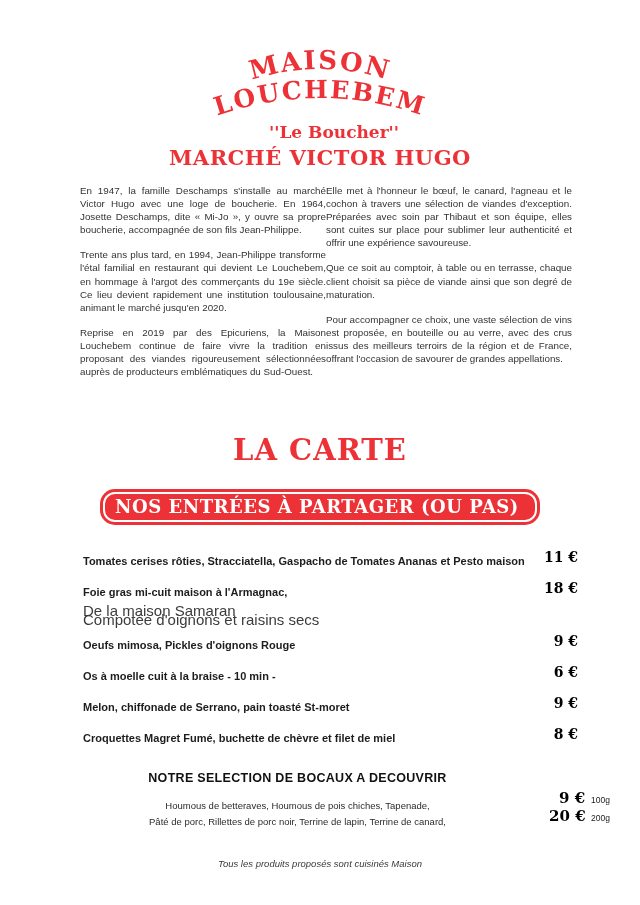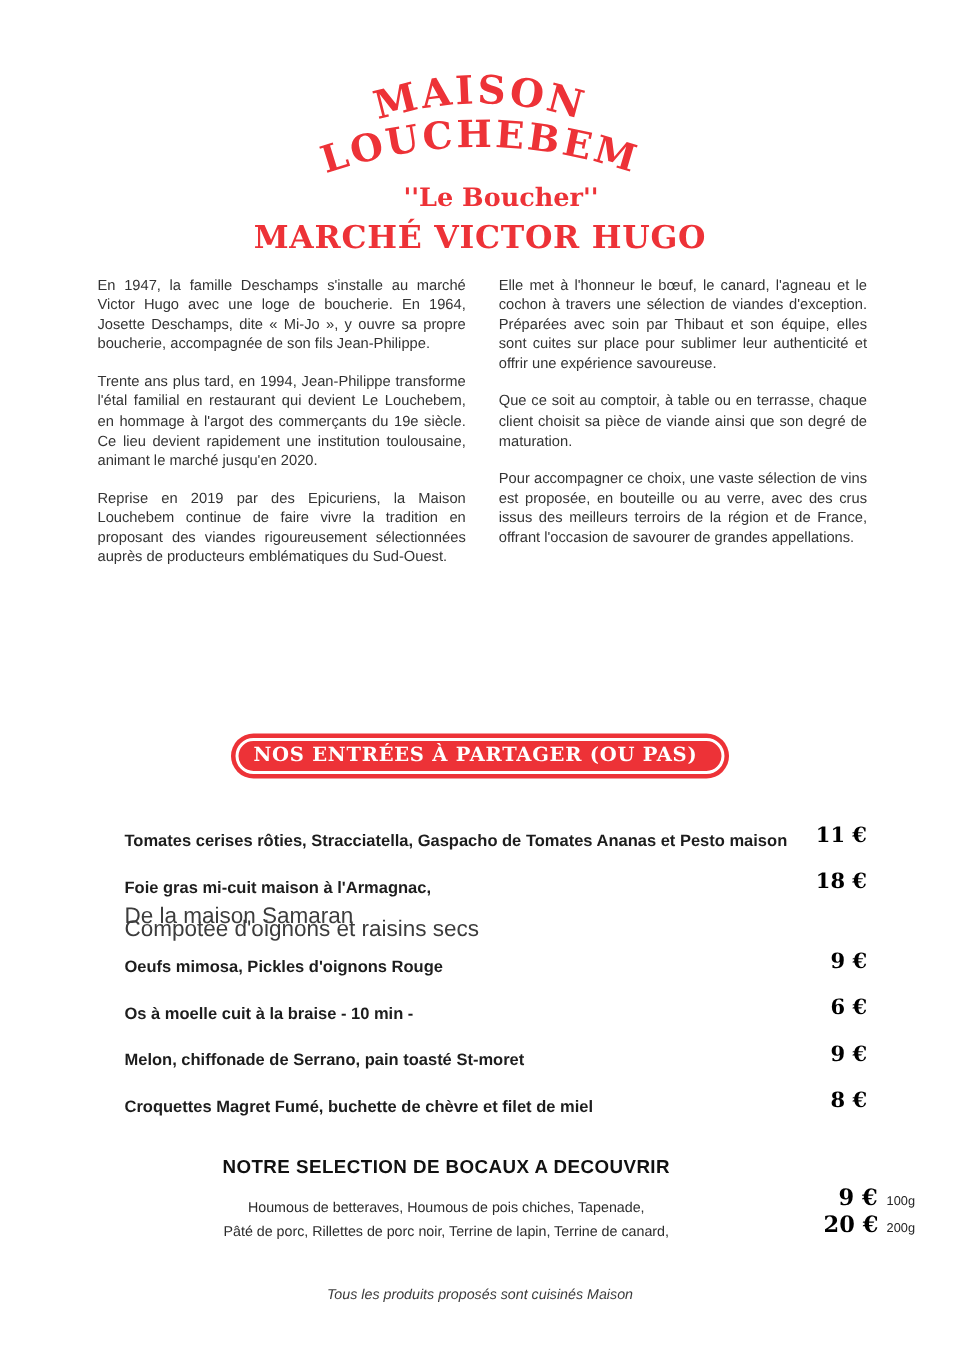--- a/index.html
+++ b/index.html
@@ -35,22 +35,22 @@
     font-weight:bold;font-size:17px;padding-left:28px;
   }
   .logo-location{
     margin-top:3px;
     color:var(--brand-red);
     font-family:"DejaVu Serif",serif;
     font-weight:bold;font-size:21px;letter-spacing:.5px;
   }
   
   .intro{
-    position:absolute;top:184px;left:65px;width:513px;
-    display:flex;gap:22px;
+    position:absolute;top:184px;left:80px;width:513px;
+    display:flex;
   }
   .intro-col{width:246px;}
   .intro-col p{
     font-size:9.8px;line-height:13.1px;
     text-align:justify;
     color:var(--text-dark);
     margin-bottom:12px;
   }
   
   .carte-title{
@@ -67,21 +67,21 @@
     background:var(--brand-red);
     border-radius:15px;
     padding:3px;
   }
   .pill-inner{
     border:2px solid #ffffff;
     border-radius:12px;
     padding:2px 16px 3px 10px;
     color:#ffffff;
     font-family:"DejaVu Serif",serif;
-    font-weight:bold;font-size:13px;letter-spacing:.5px;
+    font-weight:bold;font-size:18px;letter-spacing:.5px;
     white-space:nowrap;
     text-align:right;
   }
   
   .menu{position:absolute;top:546px;left:83px;width:495px;}
   .menu-item{display:flex;align-items:flex-start;margin-bottom:1px;}
   .menu-item .name{
     flex:1;
     padding-right:8px;
     font-size:11px;font-weight:bold;
@@ -152,20 +152,21 @@
       <p>Trente ans plus tard, en 1994, Jean-Philippe transforme l'étal familial en restaurant qui devient Le Louchebem, en hommage à l'argot des commerçants du 19e siècle. Ce lieu devient rapidement une institution toulousaine, animant le marché jusqu'en 2020.</p>
       <p>Reprise en 2019 par des Epicuriens, la Maison Louchebem continue de faire vivre la tradition en proposant des viandes rigoureusement sélectionnées auprès de producteurs emblématiques du Sud-Ouest.</p>
     </div>
     <div class="intro-col">
       <p>Elle met à l'honneur le bœuf, le canard, l'agneau et le cochon à travers une sélection de viandes d'exception. Préparées avec soin par Thibaut et son équipe, elles sont cuites sur place pour sublimer leur authenticité et offrir une expérience savoureuse.</p>
       <p>Que ce soit au comptoir, à table ou en terrasse, chaque client choisit sa pièce de viande ainsi que son degré de maturation.</p>
       <p>Pour accompagner ce choix, une vaste sélection de vins est proposée, en bouteille ou au verre, avec des crus issus des meilleurs terroirs de la région et de France, offrant l'occasion de savourer de grandes appellations.</p>
     </div>
   </section>
 
+  <h1 class="carte-title">LA CARTE</h1>
 
   <div class="pill-row">
     <div class="pill">
       <div class="pill-inner">NOS ENTRÉES À PARTAGER (OU PAS)</div>
     </div>
   </div>
 
   <section class="menu">
 
     <div class="menu-item">

